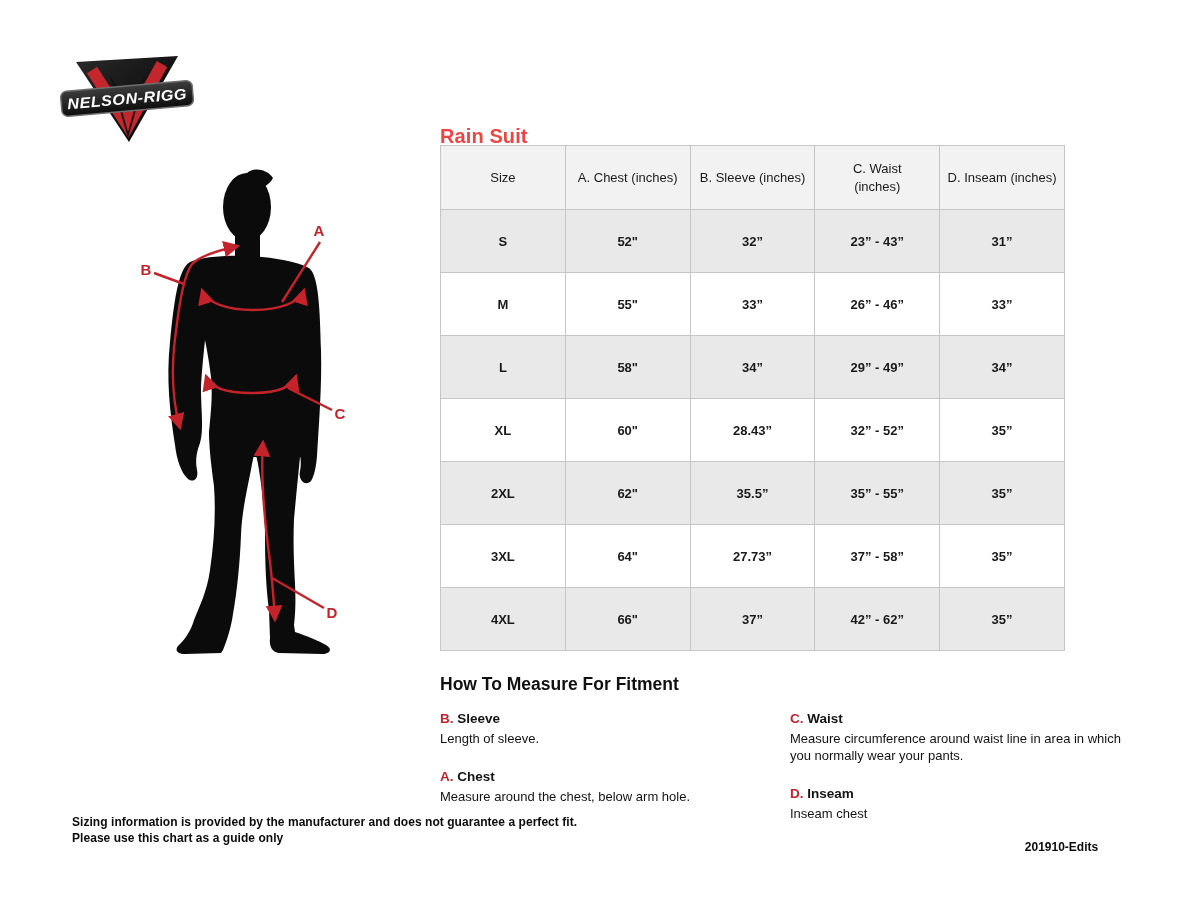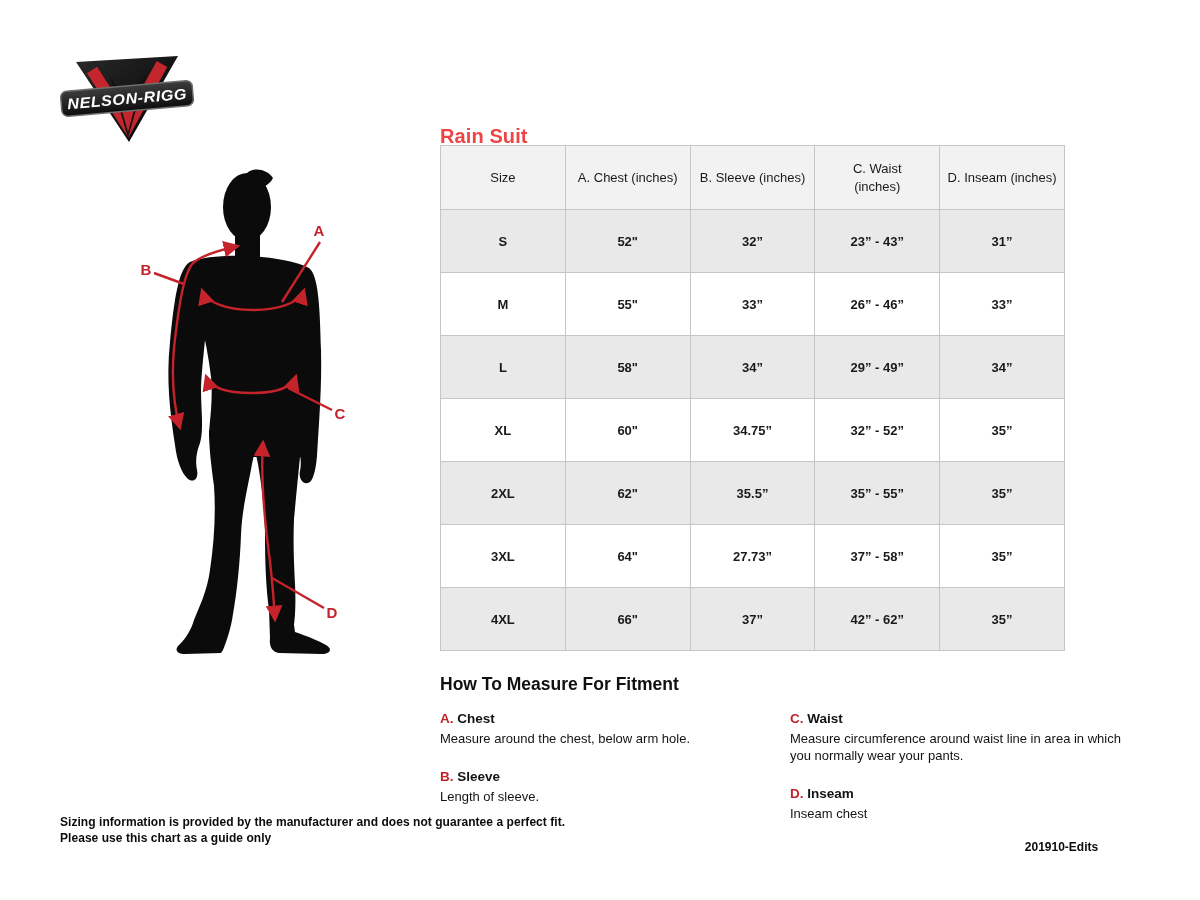--- a/index.html
+++ b/index.html
@@ -45,21 +45,21 @@
   .howto-cols { display:flex; }
   .howto-col-left  { width:350px; }
   .howto-col-right { width:355px; }
   .measure-item { margin:0 0 21px 0; font-size:13px; line-height:1.32; color:#131313; }
   .m-label { font-weight:bold; font-size:13.5px; margin-bottom:2px; }
   .m-letter { color:#c4232b; }
   .m-desc { font-size:13px; }
 
   
   .footnote {
-    left:60px; top:815px; font-size:12px; font-weight:bold; line-height:1.32;
+    left:72px; top:815px; font-size:12px; font-weight:bold; line-height:1.32;
     color:#0c0c0c; letter-spacing:0.05px;
   }
   .docref {
     left:990px; top:840px; width:143px; text-align:center;
     font-size:12px; font-weight:bold; color:#0c0c0c;
   }
 </style>
 </head>
 <body>
 
@@ -151,21 +151,21 @@
         <tr class="shade">
           <td>L</td>
           <td>58"</td>
           <td>34”</td>
           <td>29” - 49”</td>
           <td>34”</td>
         </tr>
         <tr>
           <td>XL</td>
           <td>60"</td>
-          <td>34.75”</td>
+          <td>28.43”</td>
           <td>32” - 52”</td>
           <td>35”</td>
         </tr>
         <tr class="shade">
           <td>2XL</td>
           <td>62"</td>
           <td>35.5”</td>
           <td>35” - 55”</td>
           <td>35”</td>
         </tr>
@@ -185,26 +185,26 @@
         </tr>
       </tbody>
   </table>
 </div>
 
 <div class="abs howto">
   <div class="howto-heading">How To Measure For Fitment</div>
   <div class="howto-cols">
     <div class="howto-col-left">
         <div class="measure-item">
+          <div class="m-label"><span class="m-letter">B. </span><span>Sleeve</span></div>
+          <div class="m-desc">Length of sleeve.</div>
+        </div>
+        <div class="measure-item">
           <div class="m-label"><span class="m-letter">A. </span><span>Chest</span></div>
           <div class="m-desc">Measure around the chest, below arm hole.</div>
-        </div>
-        <div class="measure-item">
-          <div class="m-label"><span class="m-letter">B. </span><span>Sleeve</span></div>
-          <div class="m-desc">Length of sleeve.</div>
         </div>
       </div>
     <div class="howto-col-right">
         <div class="measure-item">
           <div class="m-label"><span class="m-letter">C. </span><span>Waist</span></div>
           <div class="m-desc">Measure circumference around waist line in area in which you normally wear your pants.</div>
         </div>
         <div class="measure-item">
           <div class="m-label"><span class="m-letter">D. </span><span>Inseam</span></div>
           <div class="m-desc">Inseam chest</div>

